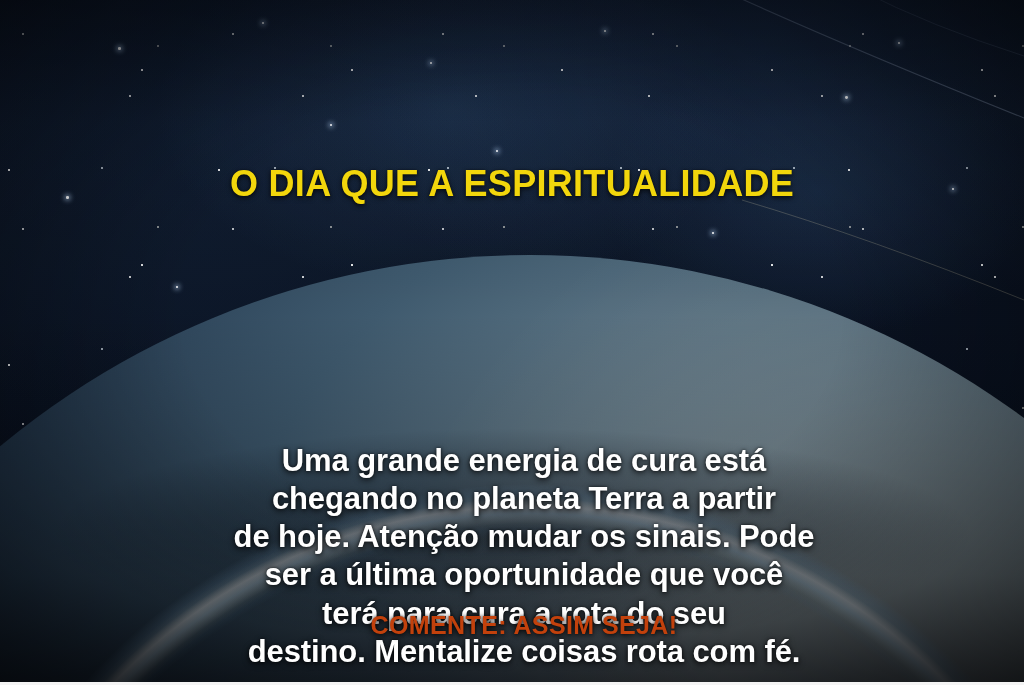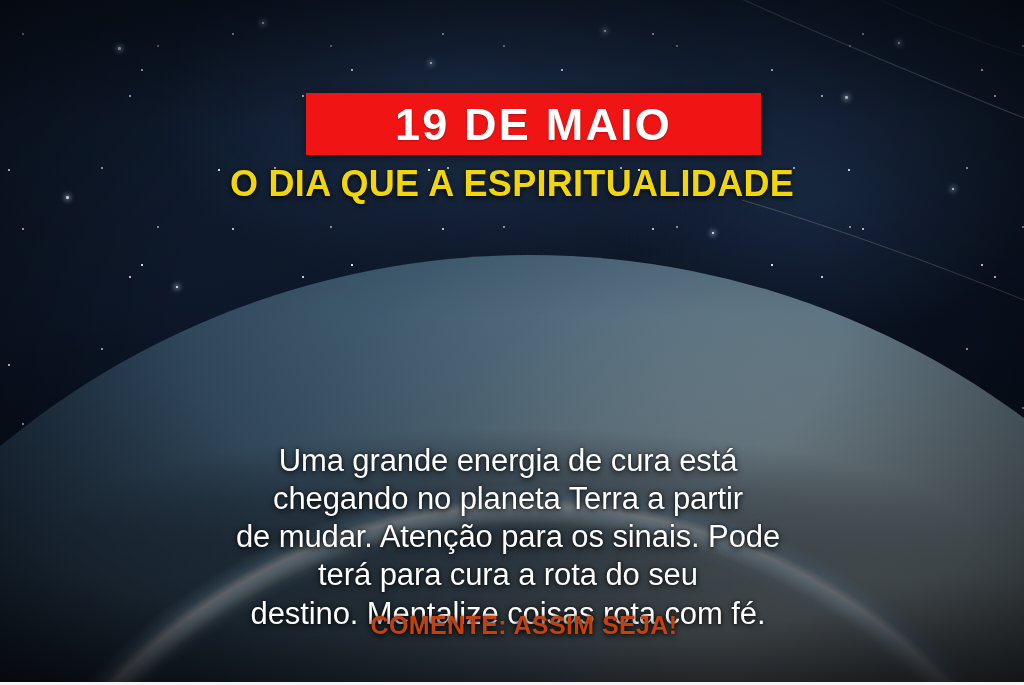--- a/index.html
+++ b/index.html
@@ -208,26 +208,26 @@
     font-size: 36px;
     font-weight: 700;
     line-height: 1.13;
     letter-spacing: 0.3px;
     text-shadow: 0 2px 5px rgba(0,0,0,0.72), 0 0 2px rgba(0,0,0,0.5);
   }
   .headline-l1, .headline-l2 { display: block; white-space: nowrap; }
 
   .body-copy {
     position: absolute;
-    left: 48px;
+    left: 64px;
     top: 442px;
     width: 920px;
     color: #FFFFFF;
     font-size: 31px;
-    font-weight: 400;
+    font-weight: 700;
     line-height: 1.23;
     letter-spacing: -0.1px;
     text-shadow: 0 2px 6px rgba(0,0,0,0.80), 0 0 3px rgba(0,0,0,0.6);
   }
   .body-copy span { display: block; white-space: nowrap; }
 
   .cta {
     position: absolute;
     left: 64px;
     top: 612px;
@@ -284,32 +284,30 @@
     <div class="earth-body"></div>
     <div class="earth-warm"></div>
     <div class="earth-rim"></div>
   </div>
 
   <div class="copy-scrim"></div>
   <div class="vignette"></div>
 
   <div class="content">
 
-    <div class="date-banner">
-      <span class="date-banner-text">19 DE MAIO</span>
-    </div>
 
     <div class="headline">
       <span class="headline-l1">O DIA QUE A ESPIRITUALIDADE</span>
     </div>
 
     <div class="body-copy">
       <span>Uma grande energia de cura está</span>
       <span>chegando no planeta Terra a partir</span>
-      <span>de mudar. Atenção para os sinais. Pode</span>
+      <span>de hoje. Atenção mudar os sinais. Pode</span>
+      <span>ser a última oportunidade que você</span>
       <span>terá para cura a rota do seu</span>
       <span>destino. Mentalize coisas rota com fé.</span>
     </div>
 
     <div class="cta">COMENTE: ASSIM SEJA!</div>
 
   </div>
 
   <div class="bottom-strip"></div>
 

